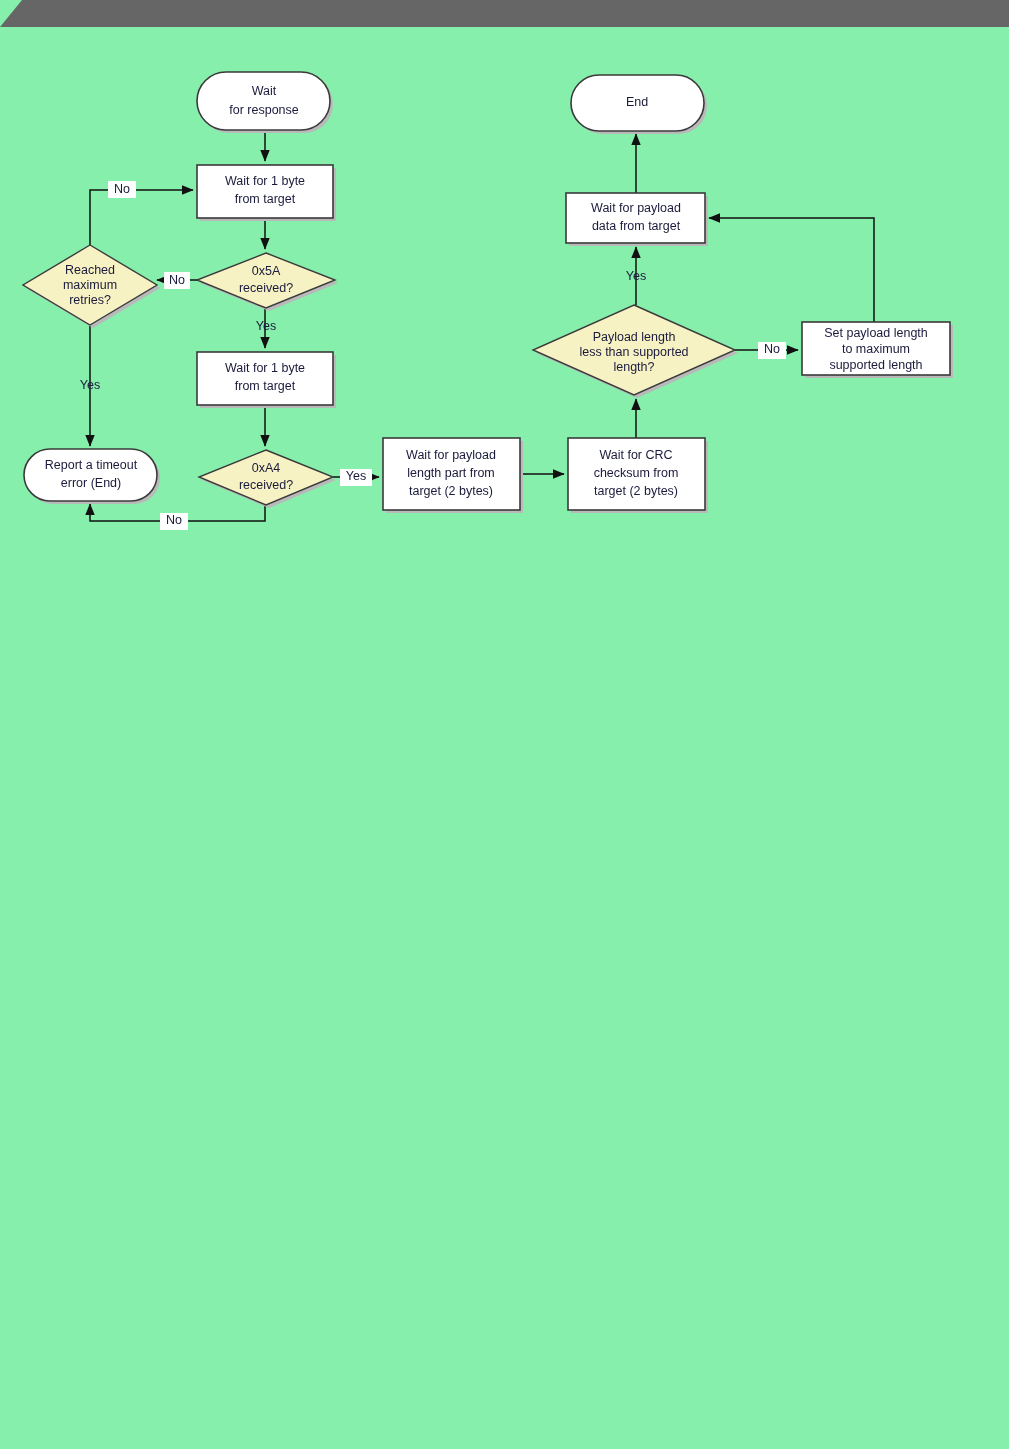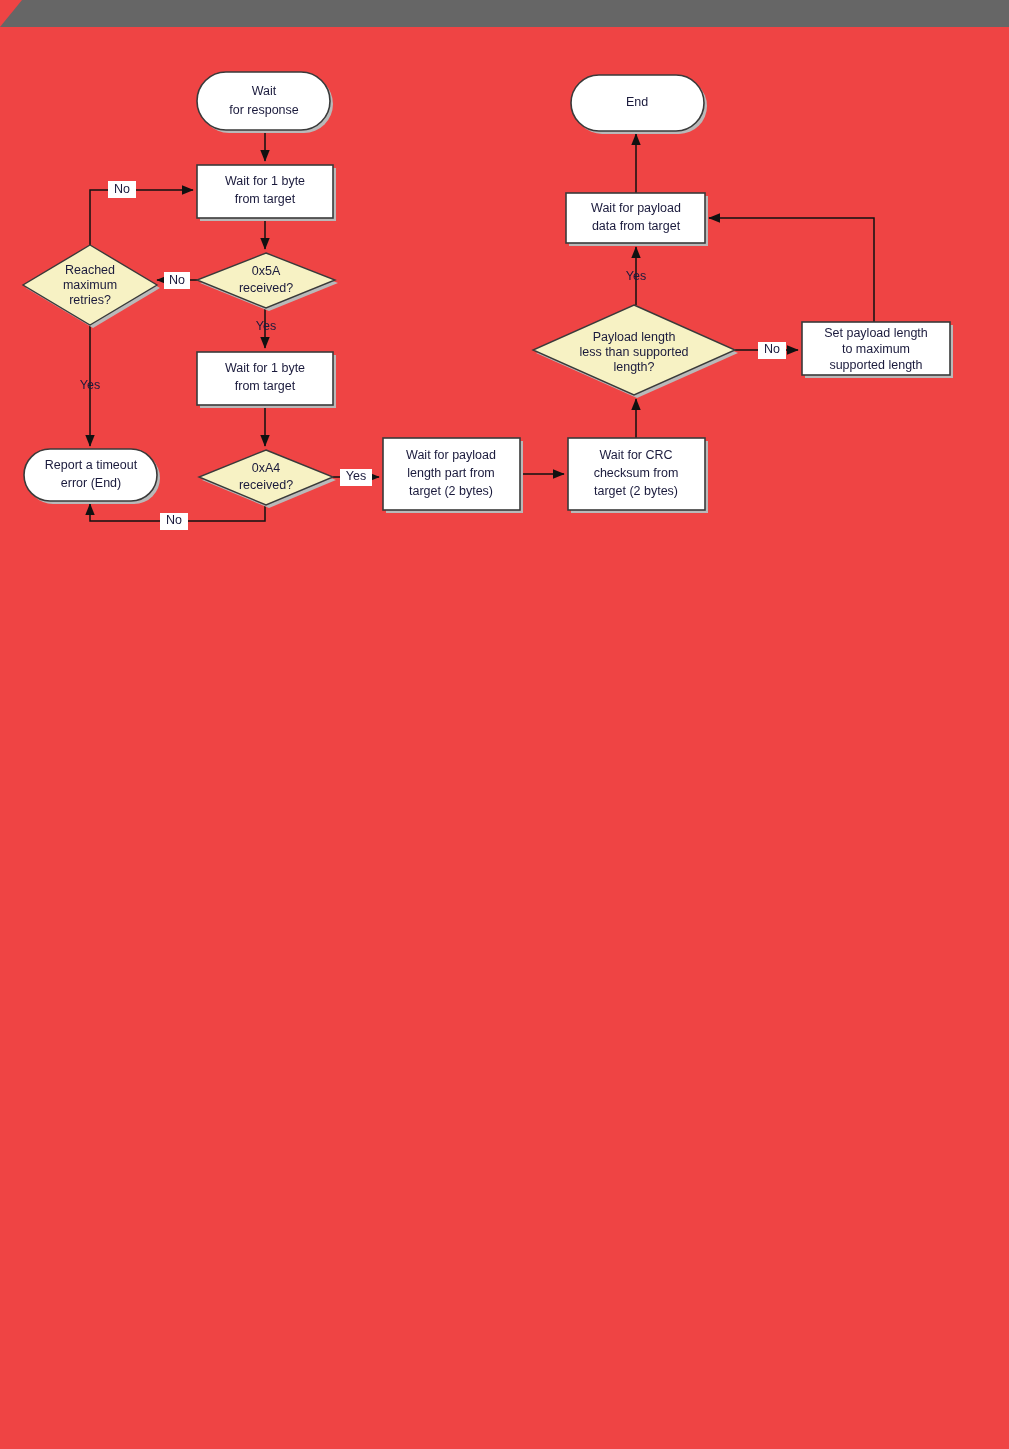--- a/index.html
+++ b/index.html
@@ -12,21 +12,21 @@
     height: 1449px;
     position: relative;
     font-family: "Liberation Sans", sans-serif;
     overflow: hidden;
   }
   #page {
     position: absolute;
     left: 0; top: 0;
     width: 1009px;
     height: 1449px;
-    background: #ef4444;
+    background: #86efac;
   }
   #top-banner {
     position: absolute;
     left: 0; top: 0;
     width: 1009px;
     height: 32px;
   }
   #flow-svg {
     position: absolute;
     left: 0; top: 0;

